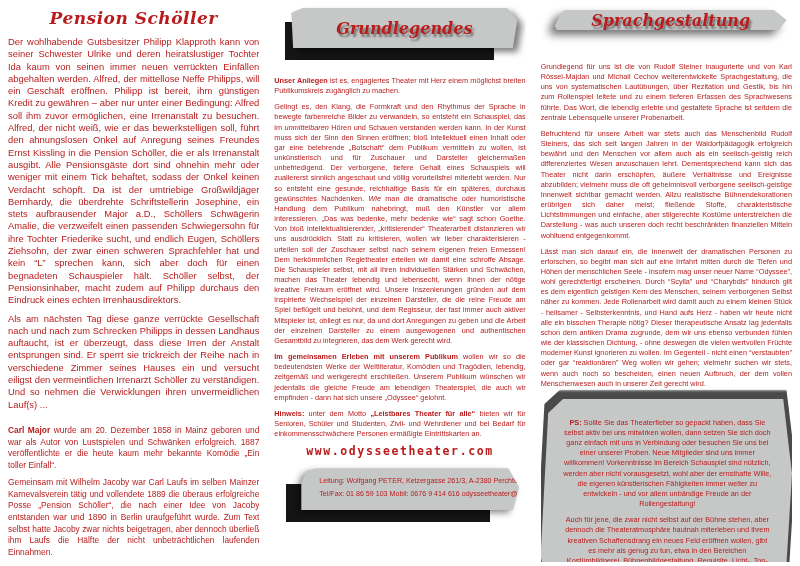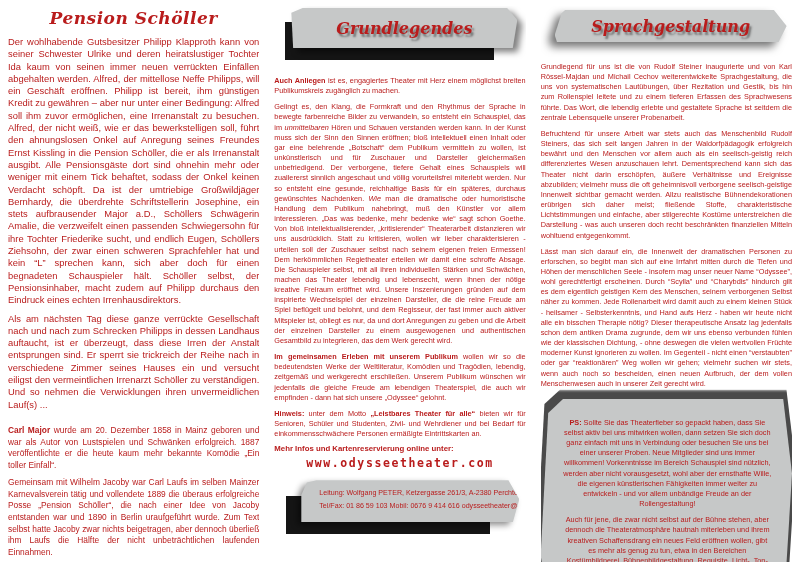--- a/index.html
+++ b/index.html
@@ -41,21 +41,21 @@
   .plate{
     background:var(--banner-gray,#c6c8c8);
     display:flex;align-items:center;justify-content:center;
   }
   .mid-plate{
     width:226px;height:40px;
     clip-path:polygon(5% 0%,95.5% 0%,100% 30%,98% 100%,0.8% 100%,0% 12%);
   }
   .right-wrap{height:48px;margin-bottom:8px;}
   .right-plate{
-    width:232px;height:32px;
+    width:232px;height:20px;
     clip-path:polygon(4.5% 0%,94.5% 0%,100% 50%,96.5% 100%,1% 100%,0% 78%,3% 10%);
   }
   .plate span{
     font-family:"DejaVu Serif", serif;
     font-style:italic;font-weight:bold;
     font-size:16px;
     text-shadow:2px 3px 2px rgba(40,40,40,0.5);
     white-space:nowrap;
   }
   .mid-shadow{left:17px;top:2px;}
@@ -118,25 +118,24 @@
 
   <div class="col">
     <div class="banner-wrap">
       <div class="backdrop mid-backdrop"></div>
       <div class="shadowR mid-shadow">
         <div class="plate mid-plate">
           <span>Grundlegendes</span>
         </div>
       </div>
     </div>
-    <p class="sm"><span style="font-weight: bold;">Auch Anliegen</span><span> ist es, engagiertes Theater mit Herz einem möglichst breiten Publikumskreis zugänglich zu machen.</span></p>
+    <p class="sm"><span style="font-weight: bold;">Unser Anliegen</span><span> ist es, engagiertes Theater mit Herz einem möglichst breiten Publikumskreis zugänglich zu machen.</span></p>
     <p class="sm"><span>Gelingt es, den Klang, die Formkraft und den Rhythmus der Sprache in bewegte farbenreiche Bilder zu verwandeln, so entsteht ein Schauspiel, das im </span><span style="font-style: italic;">unmittelbaren</span><span> Hören und Schauen verstanden werden kann. In der Kunst muss sich der Sinn den Sinnen eröffnen; bloß intellektuell einen Inhalt oder gar eine belehrende „Botschaft“ dem Publikum vermitteln zu wollen, ist unkünstlerisch und für Zuschauer und Darsteller gleichermaßen unbefriedigend. Der verborgene, tiefere Gehalt eines Schauspiels will zuallererst sinnlich angeschaut und völlig vorurteilsfrei miterlebt werden. Nur so entsteht eine gesunde, reichhaltige Basis für ein späteres, durchaus gewünschtes Nachdenken. </span><span style="font-style: italic;">Wie</span><span> man die dramatische oder humoristische Handlung dem Publikum nahebringt, muß den Künstler vor allem interessieren. „Das was bedenke, mehr bedenke wie“ sagt schon Goethe. Von bloß intellektualisierender, „kritisierender“ Theaterarbeit distanzieren wir uns ausdrücklich. Statt zu kritisieren, wollen wir lieber charakterisieren - urteilen soll der Zuschauer selbst nach seinem eigenen freien Ermessen! Dem herkömmlichen Regietheater erteilen wir damit eine schroffe Absage. Die Schauspieler selbst, mit all ihren individuellen Stärken und Schwächen, machen das Theater lebendig und lebensecht, wenn ihnen der nötige kreative Freiraum eröffnet wird. Unsere Inszenierungen gründen auf dem inspirierte Wechselspiel der einzelnen Darsteller, die die reine Freude am Spiel beflügelt und belohnt, und dem Regisseur, der fast immer auch aktiver Mitspieler ist, obliegt es nur, da und dort Anregungen zu geben und die Arbeit der einzelnen Darsteller zu einem ausgewogenen und authentischen Gesamtbild zu integrieren, das dem Werk gerecht wird.</span></p>
     <p class="sm"><span style="font-weight: bold;">Im gemeinsamen Erleben mit unserem Publikum</span><span> wollen wir so die bedeutendsten Werke der Weltliteratur, Komödien und Tragödien, lebendig, zeitgemäß und werkgerecht erschließen. Unserem Publikum wünschen wir jedenfalls die gleiche Freude am lebendigen Theaterspiel, die auch wir empfinden - dann hat sich unsere „Odyssee“ gelohnt.</span></p>
     <p class="sm"><span style="font-weight: bold;">Hinweis:</span><span> unter dem Motto </span><span style="font-weight: bold;">„Leistbares Theater für alle“</span><span> bieten wir für Senioren, Schüler und Studenten, Zivil- und Wehrdiener und bei Bedarf für einkommensschwächere Personen ermäßigte Eintrittskarten an.</span></p>
-    <p class="info-lead">Mehr Infos und Kartenreservierung online unter:</p>
     <div class="website">www.odysseetheater.com</div>
     <div class="contact-wrap">
       <div class="backdrop contact-backdrop"></div>
       <div class="contact-shadow">
         <div class="contact-box">
           <div>Leitung: Wolfgang PETER, Ketzergasse 261/3, A-2380 Perchtoldsdorf</div>
           <div>Tel/Fax: 01 86 59 103  Mobil: 0676 9 414 616   odysseetheater@aon.at</div>
         </div>
       </div>
     </div>

